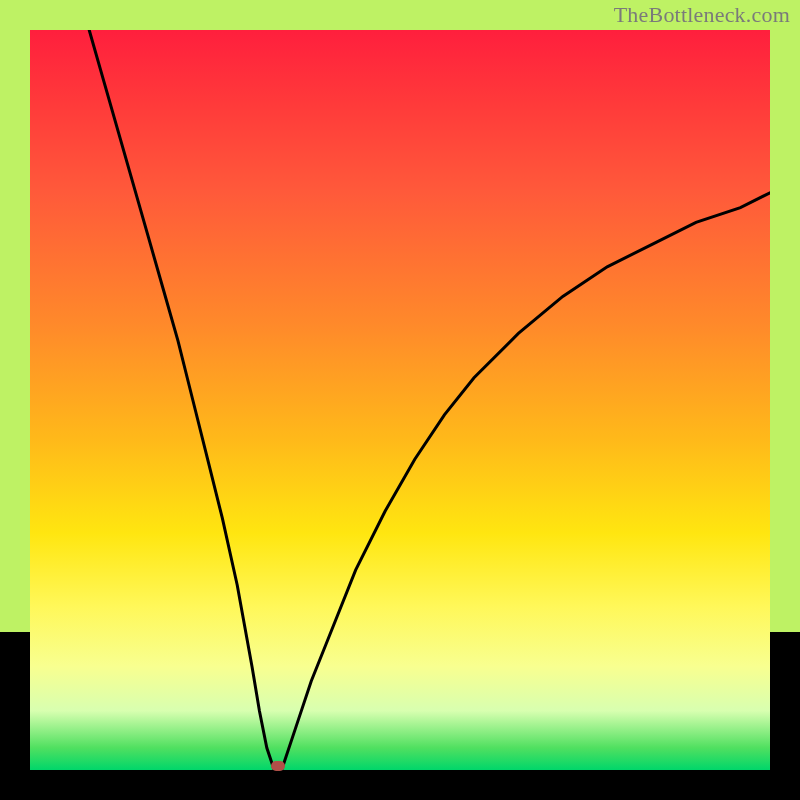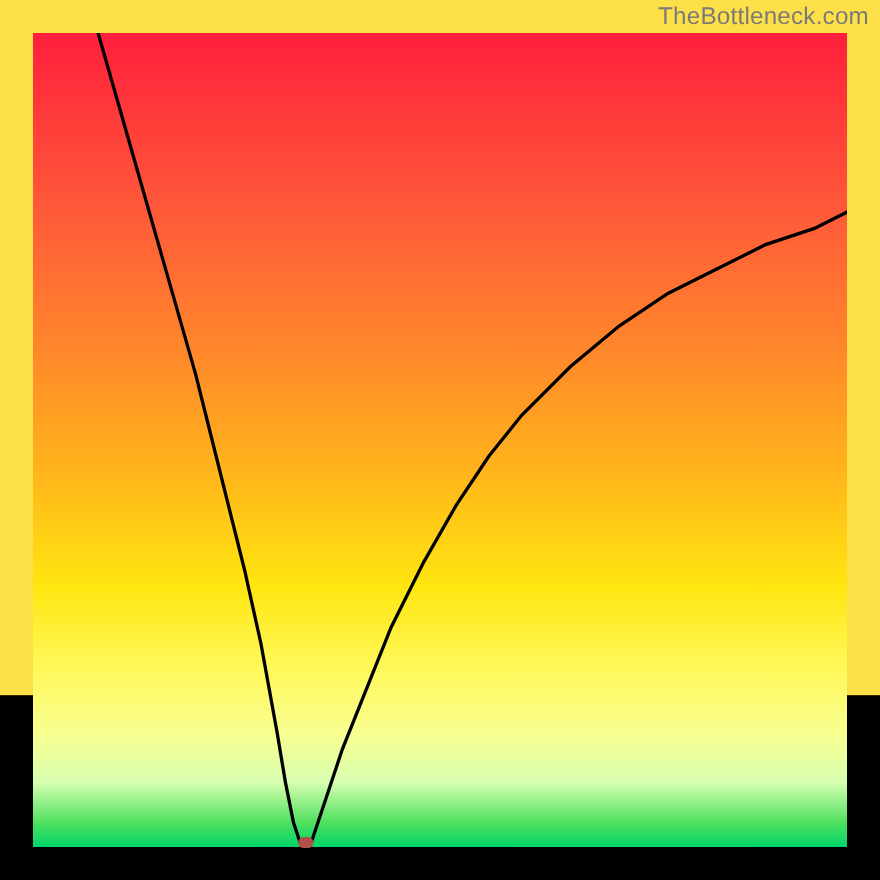--- a/index.html
+++ b/index.html
@@ -10,21 +10,22 @@
     background: #000;
     overflow: hidden;
     font-family: Arial, Helvetica, sans-serif;
   }
   .frame {
     position: absolute;
     left: 0;
     top: 0;
     width: 800px;
     height: 632px;
-    background: #fde047;
+    background: #bef264;
+    font-family: Liberation Serif, serif;
   }
   .plot {
     position: absolute;
     left: 30px;
     top: 30px;
     width: 740px;
     height: 740px;
     
     background: linear-gradient(to bottom,
        #ff1f3d 0%,

